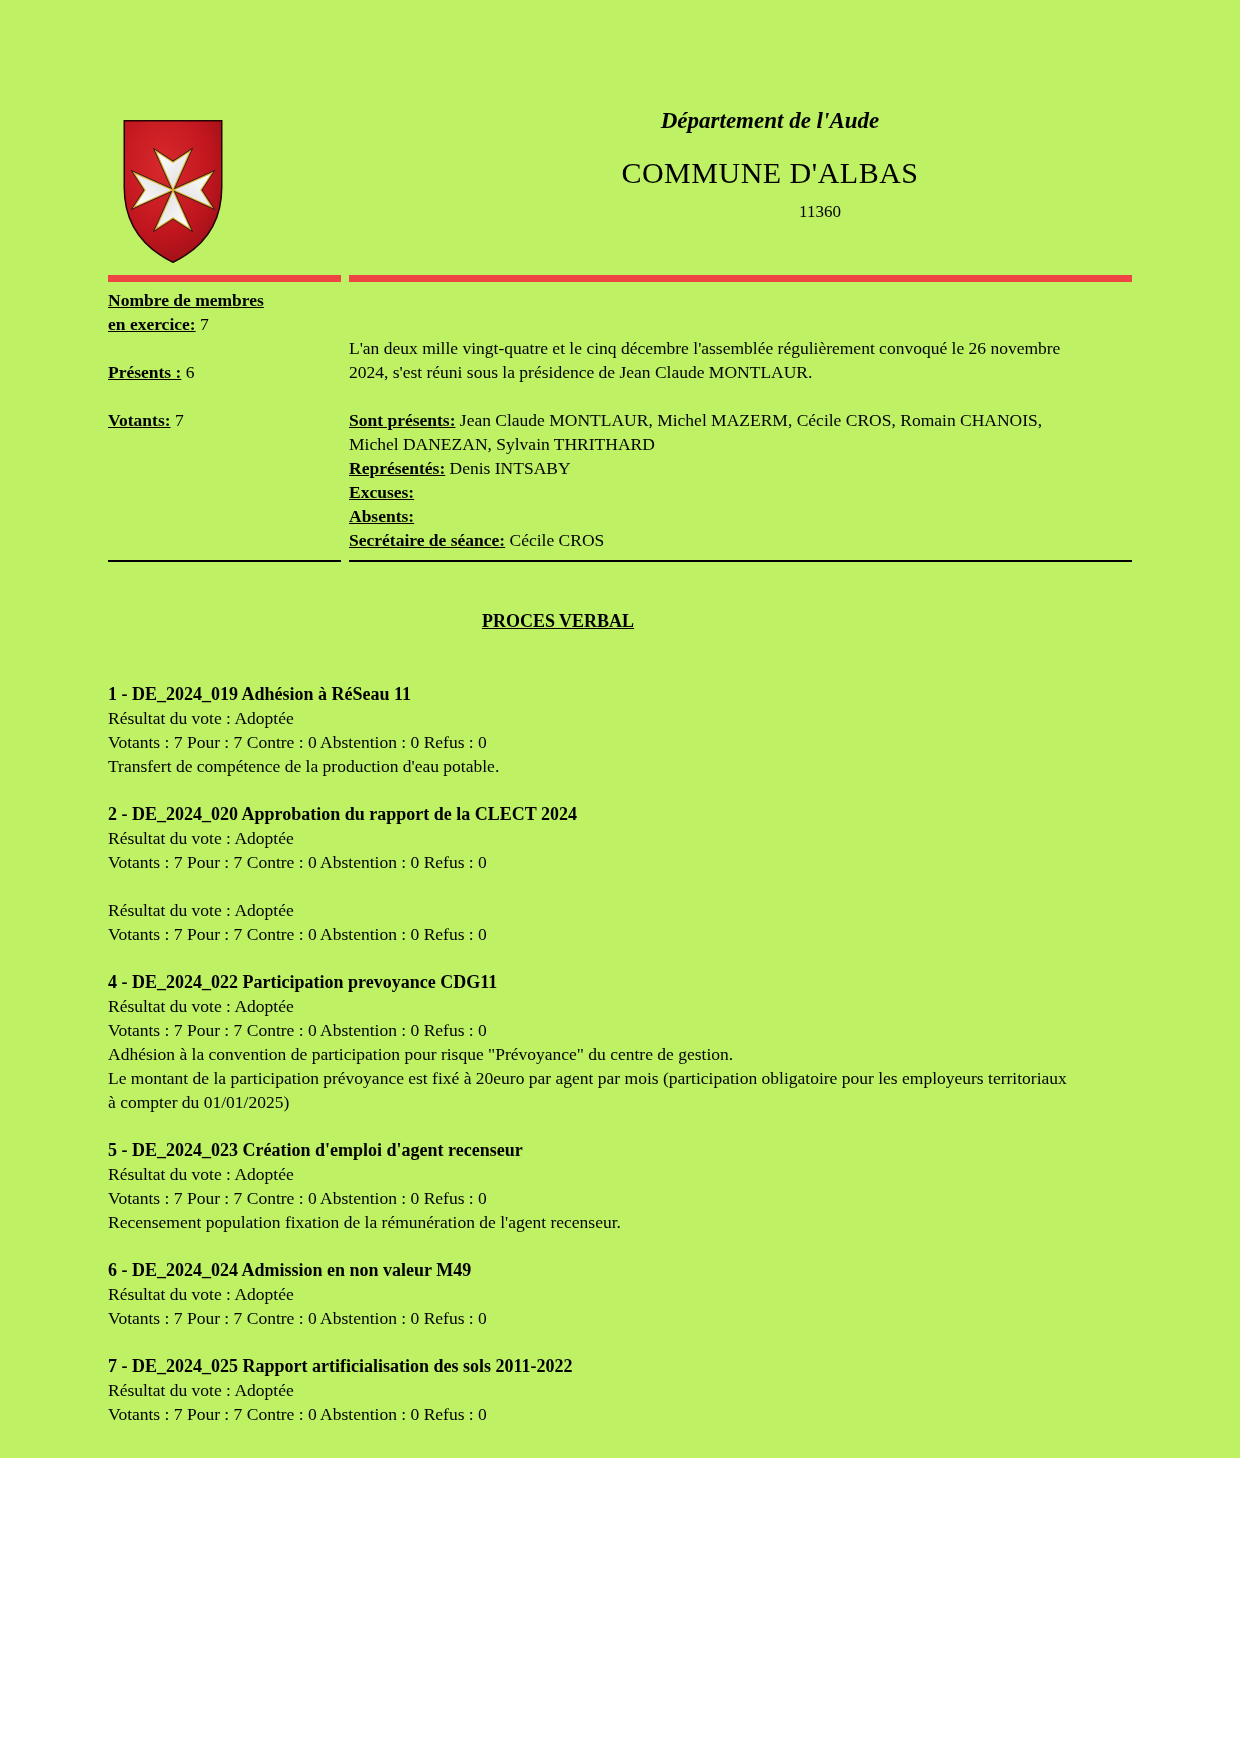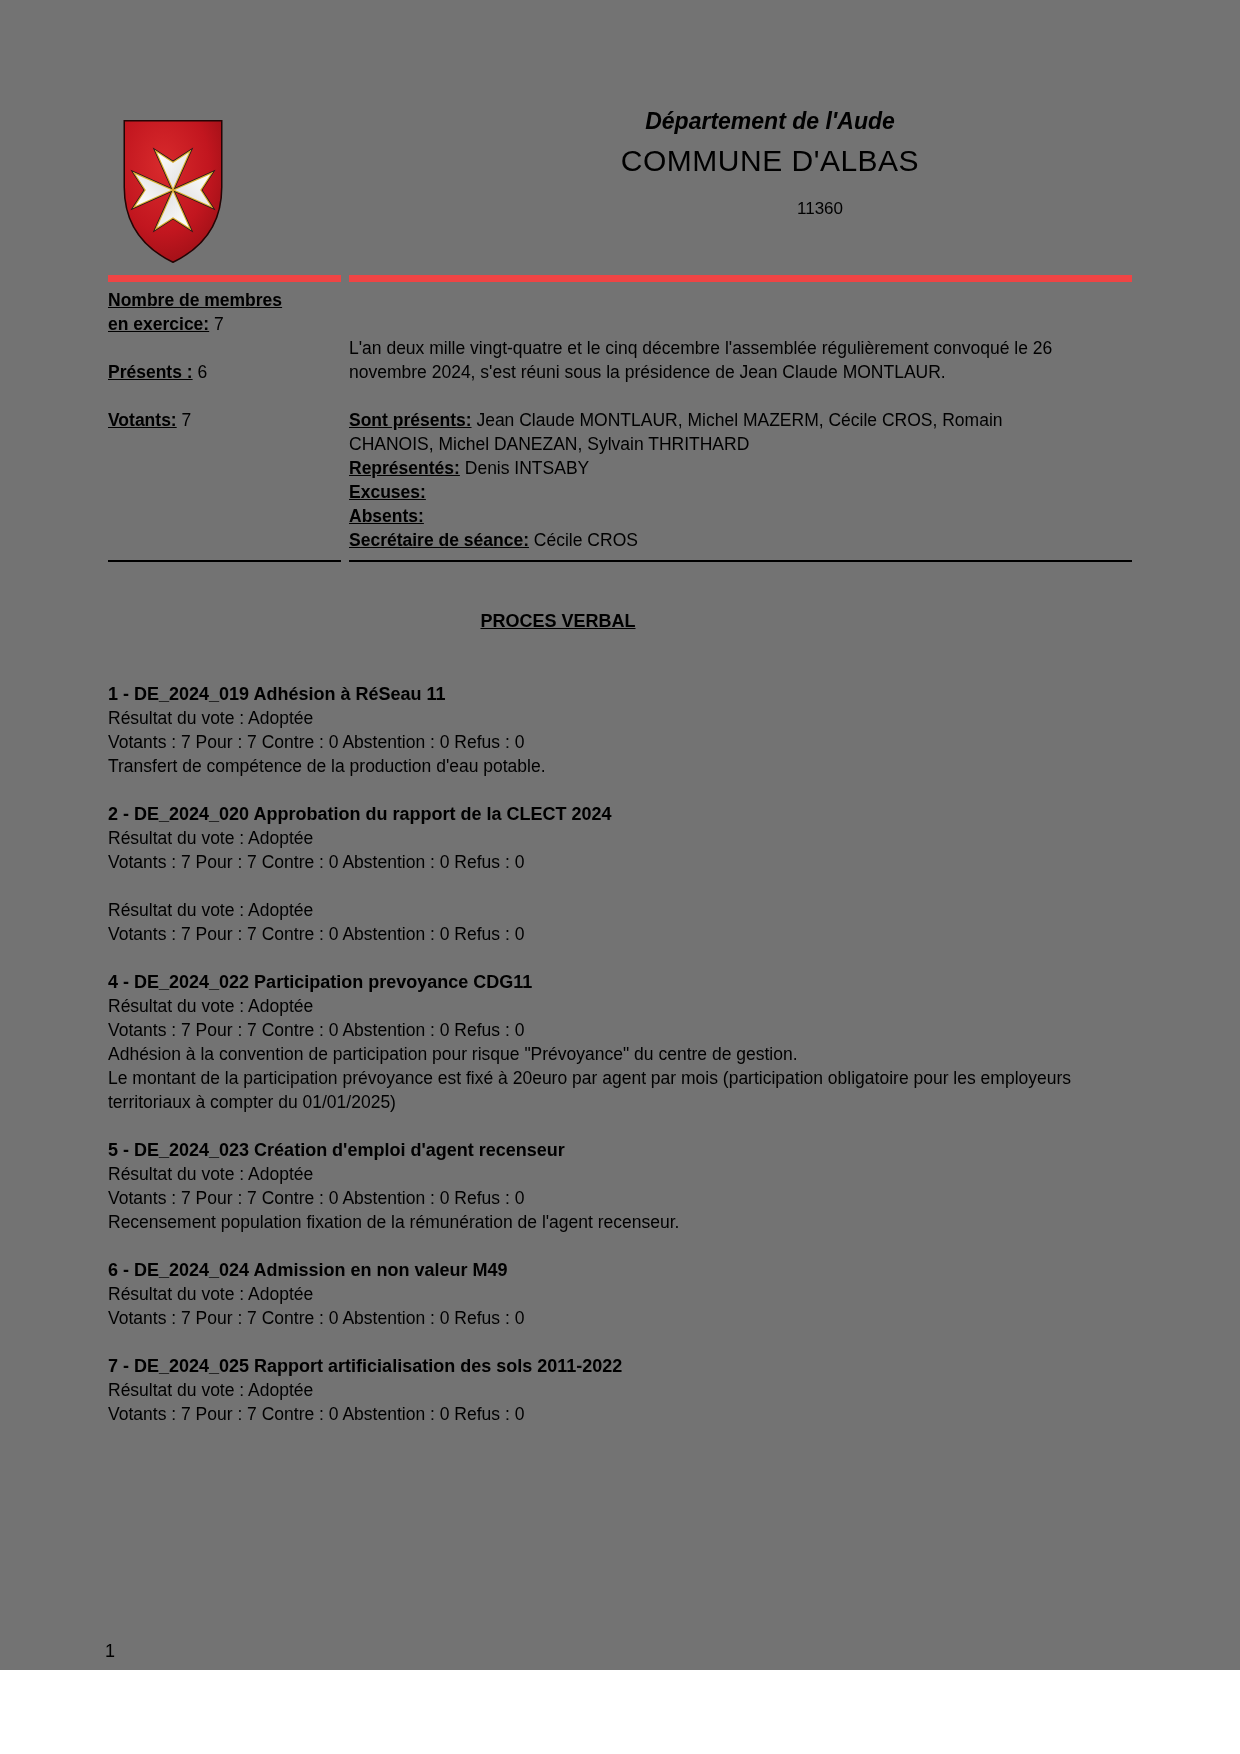--- a/index.html
+++ b/index.html
@@ -1,31 +1,31 @@
 <!DOCTYPE html>
 <html><head>
 <meta charset="utf-8">
 <style>
   * { margin:0; padding:0; box-sizing:border-box; }
   html,body { background:#ffffff; }
   .page {
     position:relative;
-    width:1240px; height:1670px;
-    background:#737373;
-    font-family:Liberation Sans, sans-serif;
+    width:1240px; height:1458px;
+    background:#bef264;
+    font-family:Liberation Serif, serif;
     color:#000;
     overflow:hidden;
   }
   
   .doc-header { position:relative; height:275px; }
   .shield { position:absolute; left:116px; top:116px; width:114px; height:150px; }
   .header-text { position:absolute; left:440px; top:108px; width:660px; text-align:center; }
   .dept { font-size:23px; font-weight:bold; font-style:italic; }
-  .commune { font-size:30px; margin-top:9px; letter-spacing:0.5px; }
-  .postal { font-size:17px; margin-top:21px; transform:translateX(50px); }
+  .commune { font-size:30px; margin-top:22px; letter-spacing:0.5px; }
+  .postal { font-size:17px; margin-top:12px; transform:translateX(50px); }
   
   .members-table {
     margin:0 108px;
     display:flex;
   }
   .members-table .cell {
     border-top:7px solid #ef4444;
     border-bottom:2px solid #000;
     padding:6px 0 8px 0;
     font-size:17.5px;

